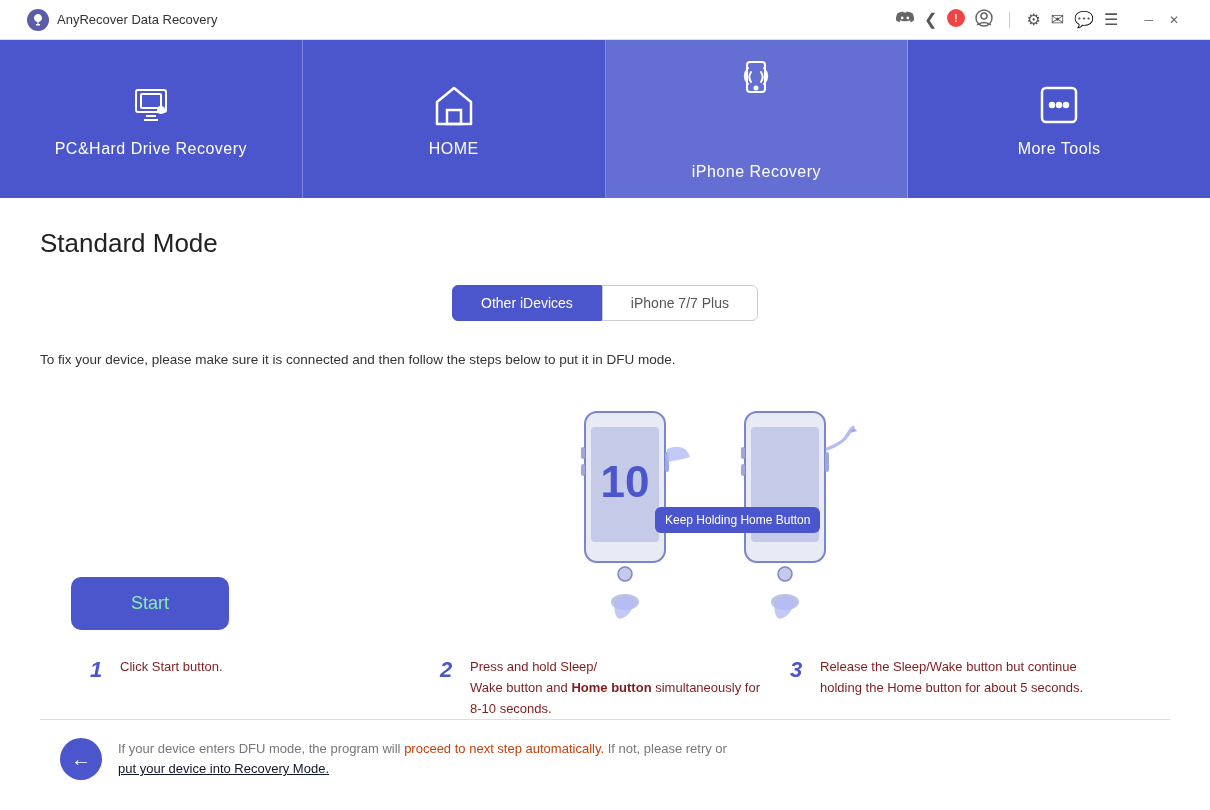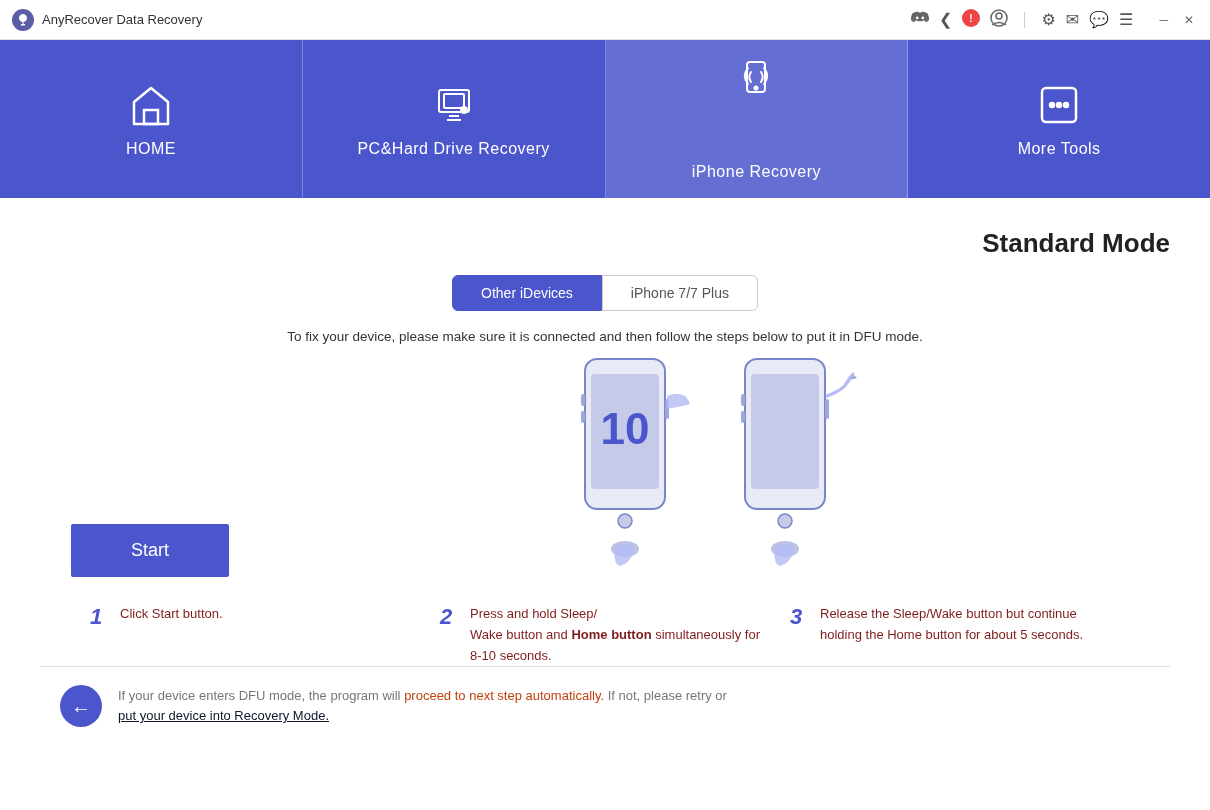--- a/index.html
+++ b/index.html
@@ -4,21 +4,21 @@
   <style>
     * { margin: 0; padding: 0; box-sizing: border-box; }
     body { font-family: 'Segoe UI', Arial, sans-serif; background: #f0f2f8; width: 1210px; height: 810px; overflow: hidden; }
 
     
     .title-bar {
       background: #fff;
       height: 40px;
       display: flex;
       align-items: center;
-      padding: 0 12px;
+      padding: 0 27px;
       border-bottom: 1px solid #e0e0e0;
     }
     .title-bar-logo {
       width: 22px; height: 22px;
       background: #5b5ea6;
       border-radius: 50%;
       display: flex; align-items: center; justify-content: center;
       margin-right: 8px;
     }
     .title-bar-title {
@@ -96,54 +96,54 @@
     
     .main-content {
       background: #fff;
       margin: 0;
       padding: 30px 40px 20px;
       min-height: calc(810px - 40px - 158px);
       position: relative;
     }
 
     .mode-title {
-      text-align: right;
+      text-align: left;
       font-size: 26px;
-      font-weight: 700;
+      font-weight: 400;
       color: #222;
-      margin-bottom: 16px;
+      margin-bottom: 26px;
     }
 
     
     .tabs-row {
       display: flex;
       justify-content: center;
-      margin-bottom: 18px;
+      margin-bottom: 31px;
       gap: 0;
     }
     .tab-btn {
       padding: 9px 28px;
       font-size: 14px;
       cursor: pointer;
       border: 1px solid #ccc;
       background: #fff;
       color: #555;
     }
     .tab-btn:first-child { border-radius: 6px 0 0 6px; }
     .tab-btn:last-child { border-radius: 0 6px 6px 0; }
     .tab-btn.active {
       background: #4b55cc;
       color: #fff;
       border-color: #4b55cc;
     }
 
     .instructions-text {
-      text-align: center;
       font-size: 13.5px;
       color: #888;
+      margin-bottom: 30px;
     }
     .instructions-text span {
       color: #333;
     }
 
     
     .steps-area {
       display: flex;
       align-items: flex-start;
       gap: 0;
@@ -154,23 +154,23 @@
     
     .left-panel {
       width: 220px;
       display: flex;
       align-items: center;
       justify-content: center;
       padding-top: 180px;
     }
     .start-btn {
       background: #4b55cc;
-      color: #ffffff;
+      color: #86efac;
       border: none;
-      border-radius: 2px;
+      border-radius: 10px;
       padding: 16px 60px;
       font-size: 18px;
       cursor: pointer;
     }
 
     
     .phones-area {
       flex: 1;
       display: flex;
       justify-content: center;
@@ -293,36 +293,36 @@
     <div class="win-controls">
       <span class="win-btn">─</span>
       <span class="win-btn">✕</span>
     </div>
   </div>
 </div>
 
 <div class="nav-bar">
 
   <div class="nav-item">
-    <svg class="nav-icon-svg" viewBox="0 0 50 50" fill="none" stroke="white" stroke-width="2.5">
-      <path d="M8 22 L25 8 L42 22 L42 44 L8 44 Z" stroke-linejoin="round"></path>
-      <rect x="18" y="30" width="14" height="14" stroke="white"></rect>
-    </svg>
-    <span class="nav-label">HOME</span>
-  </div>
-
-  <div class="nav-item">
     <svg class="nav-icon-svg" viewBox="0 0 50 50" fill="none" stroke="white" stroke-width="2">
       <rect x="10" y="10" width="30" height="22" rx="2"></rect>
       <rect x="15" y="14" width="20" height="14" rx="1"></rect>
       <path d="M20 36 L30 36"></path>
       <path d="M18 40 L32 40"></path>
       <circle cx="35" cy="30" r="3" fill="white" stroke="white"></circle>
     </svg>
     <span class="nav-label">PC&amp;Hard Drive Recovery</span>
+  </div>
+
+  <div class="nav-item">
+    <svg class="nav-icon-svg" viewBox="0 0 50 50" fill="none" stroke="white" stroke-width="2.5">
+      <path d="M8 22 L25 8 L42 22 L42 44 L8 44 Z" stroke-linejoin="round"></path>
+      <rect x="18" y="30" width="14" height="14" stroke="white"></rect>
+    </svg>
+    <span class="nav-label">HOME</span>
   </div>
 
   <div class="nav-item active">
     <svg class="nav-icon-svg" viewBox="0 0 50 50" fill="none" stroke="white" stroke-width="2">
       <rect x="16" y="5" width="18" height="30" rx="3"></rect>
       <circle cx="25" cy="31" r="1.5" fill="white"></circle>
       <path d="M30 25 C32 22 32 18 30 15" stroke-linecap="round"></path>
       <path d="M33 27 C37 22 37 16 33 11" stroke-linecap="round"></path>
       <path d="M20 25 C18 22 18 18 20 15" stroke-linecap="round"></path>
       <path d="M17 27 C13 22 13 16 17 11" stroke-linecap="round"></path>
@@ -378,20 +378,21 @@
           <rect x="26" y="57" width="4" height="12" rx="2" fill="#9fa8da"></rect>
 
           <ellipse cx="70" cy="195" rx="14" ry="8" fill="#9fa8da" opacity="0.7"></ellipse>
           <path d="M60 195 Q70 185 80 195 Q75 210 65 212 Q58 210 60 195Z" fill="#b3bcf5" opacity="0.8"></path>
 
           <path d="M112 42 Q130 35 135 50 Q130 52 112 55Z" fill="#b3bcf5" opacity="0.8"></path>
         </svg>
       </div>
 
       <div class="phone-container" style="position:relative; margin-top:10px;">
+        <div class="tooltip-bubble" style="position:absolute; top:100px; left:-60px; z-index:10;">Keep Holding Home Button</div>
         <svg width="160" height="230" viewBox="0 0 160 230" fill="none" xmlns="http://www.w3.org/2000/svg">
 
           <rect x="30" y="5" width="80" height="150" rx="12" fill="#e8eaf6" stroke="#7986cb" stroke-width="2"></rect>
 
           <rect x="36" y="20" width="68" height="115" rx="4" fill="#c5cae9"></rect>
 
           <circle cx="70" cy="167" r="7" fill="#c5cae9" stroke="#7986cb" stroke-width="1.5"></circle>
 
           <rect x="110" y="45" width="4" height="20" rx="2" fill="#9fa8da"></rect>
 

